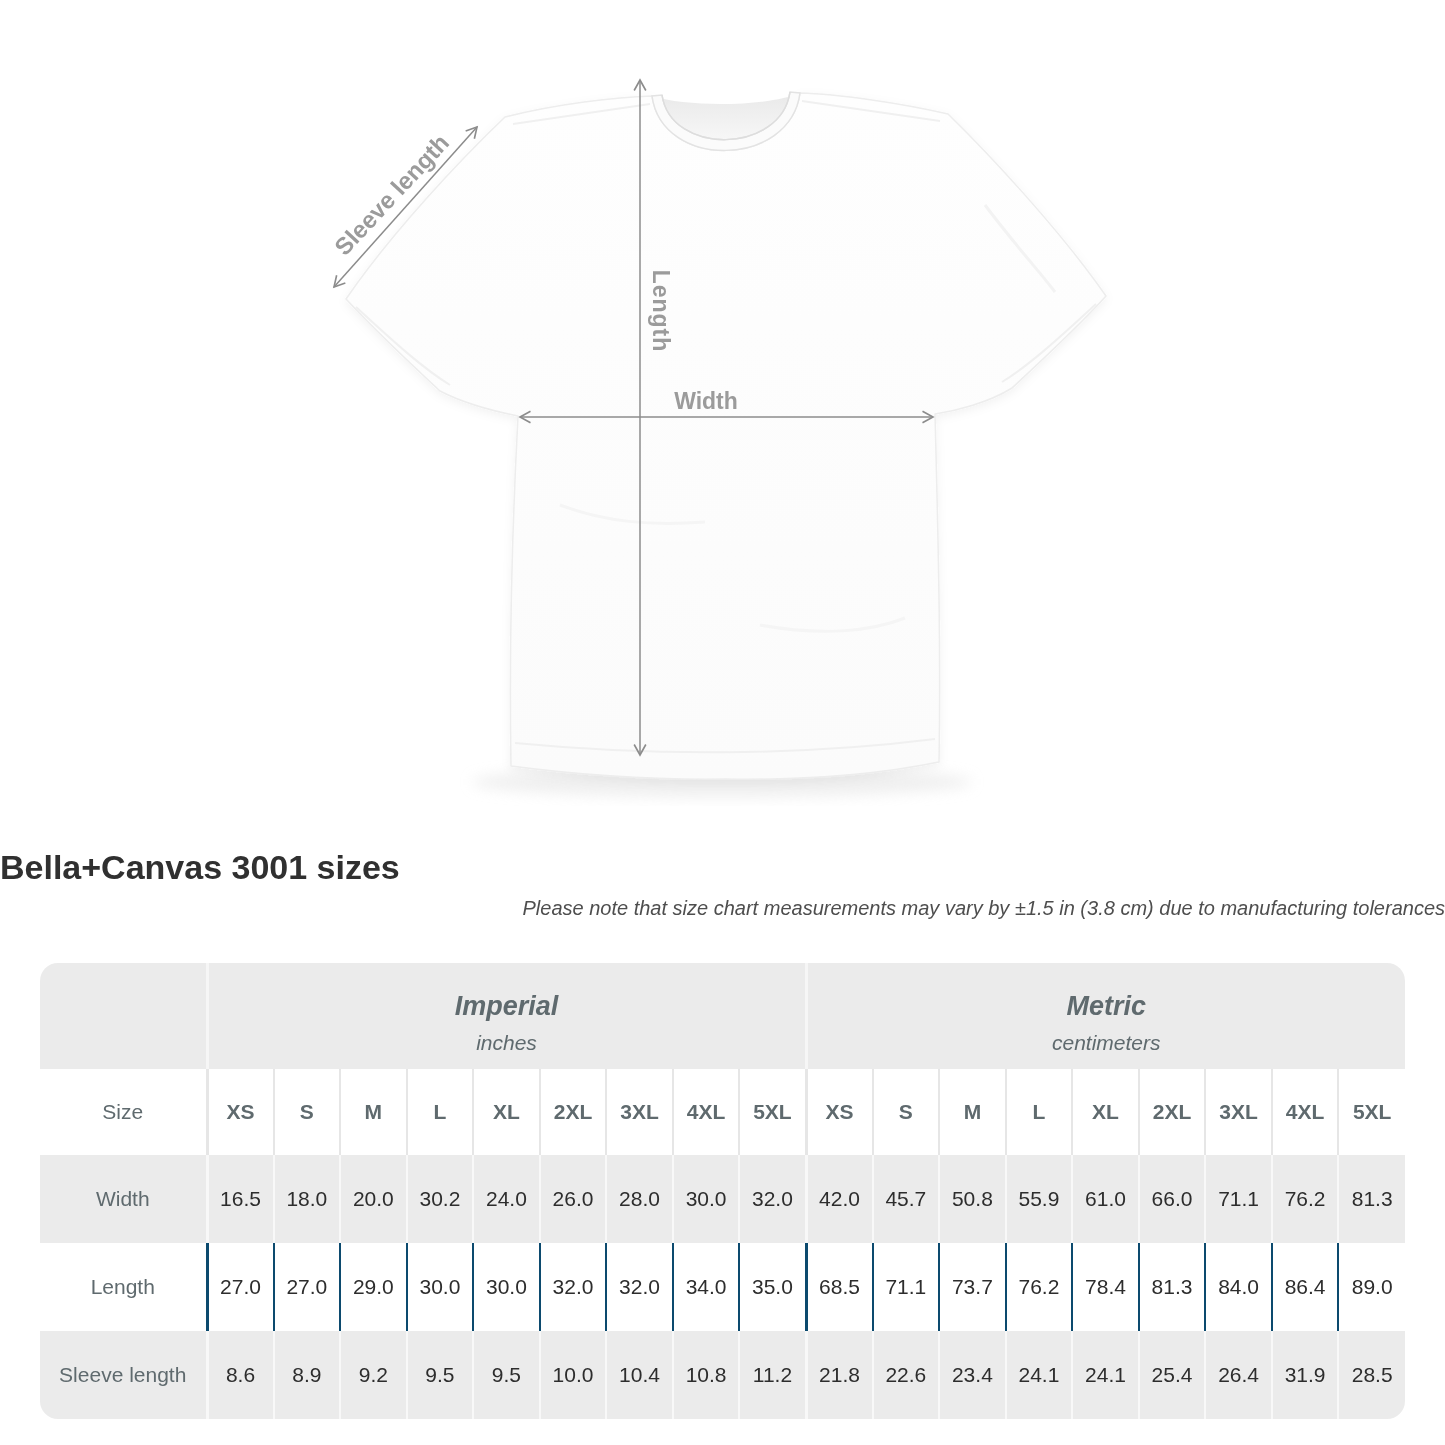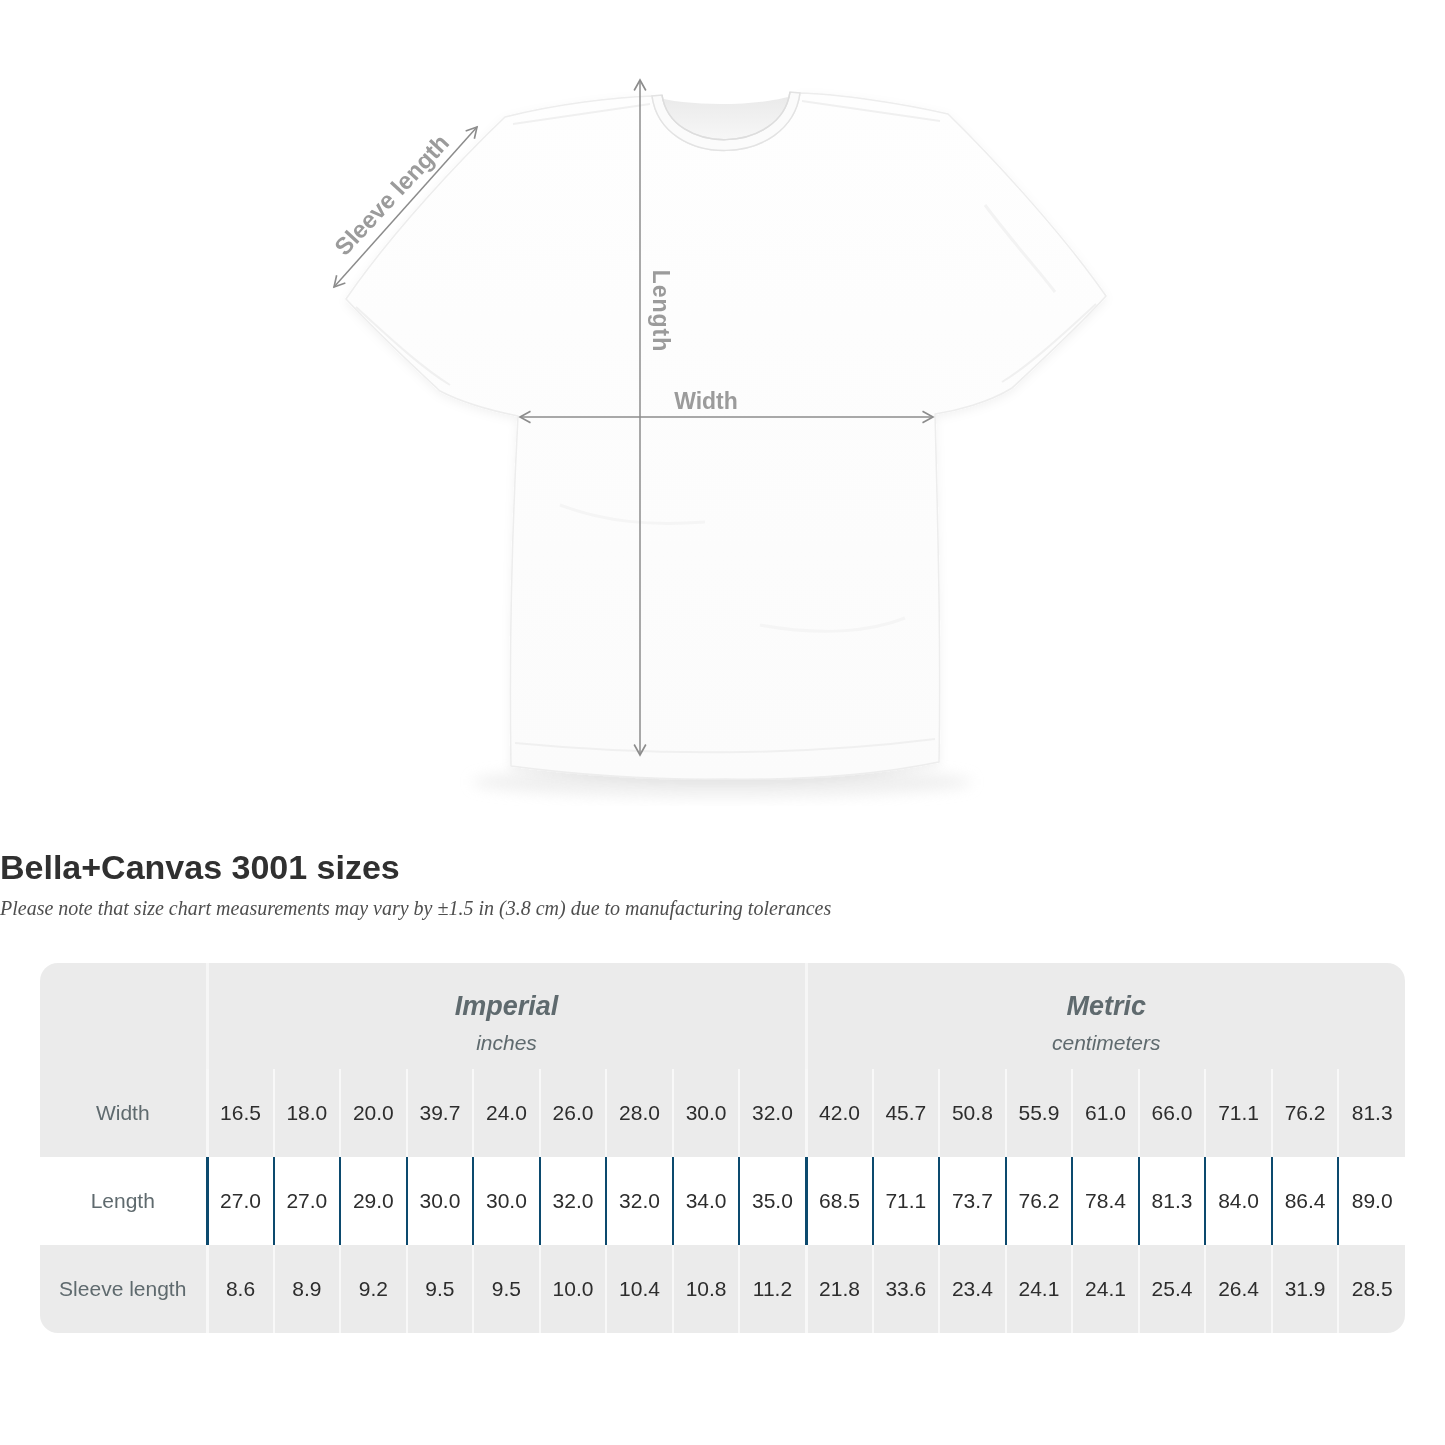--- a/index.html
+++ b/index.html
@@ -18,22 +18,22 @@
   
   .diagram-svg{position:absolute;left:0;top:0;width:1445px;height:835px;display:block;}
   .lbl{position:absolute;font-weight:bold;color:var(--label-gray);white-space:nowrap;}
   .lbl-sleeve{left:392px;top:195px;font-size:24px;transform:translate(-50%,-50%) rotate(-47deg);}
   .lbl-length{left:660px;top:311px;font-size:23px;transform:translate(-50%,-50%) rotate(90deg);letter-spacing:1px;}
   .lbl-width{left:706px;top:401px;font-size:23px;transform:translate(-50%,-50%);}
 
   
   .page-title{position:absolute;left:0;top:848px;width:100%;
     font-size:34px;font-weight:bold;color:var(--title);}
-  .page-subtitle{position:absolute;left:0;top:897px;width:100%;text-align:left;
-    font-size:20px;font-style:italic;color:var(--subtitle);font-family:Liberation Serif, serif;}
+  .page-subtitle{position:absolute;left:0;top:897px;width:100%;text-align:right;
+    font-size:20px;font-style:italic;color:var(--subtitle);}
 
   
   .size-table{position:absolute;left:40px;top:963px;width:1365px;border-radius:18px;overflow:hidden;background:#fff;}
   .size-table table{border-collapse:collapse;table-layout:fixed;width:1365px;}
   .size-table th,.size-table td{padding:0;text-align:center;vertical-align:middle;font-weight:normal;}
 
   tr.unit-row{height:106px;}
   tr.unit-row .corner,tr.unit-row .unit-cell{background:var(--band);}
   tr.unit-row .unit-cell{border-left:3px solid #f6f6f6;}
   .unit-title{font-size:27px;font-weight:bold;font-style:italic;color:var(--header-text);line-height:1.15;padding-top:14px;}
@@ -150,29 +150,51 @@
           <td class="corner"></td>
           <th class="unit-cell" colspan="9">
             <div class="unit-title">Imperial</div>
             <div class="unit-sub">inches</div>
           </th>
           <th class="unit-cell" colspan="9">
             <div class="unit-title">Metric</div>
             <div class="unit-sub">centimeters</div>
           </th>
         </tr>
+        <tr class="size-row">
+          <th class="rowlabel">Size</th>
+
+        <th class="size-col group-start">XS</th>
+            <th class="size-col">S</th>
+            <th class="size-col">M</th>
+            <th class="size-col">L</th>
+            <th class="size-col">XL</th>
+            <th class="size-col">2XL</th>
+            <th class="size-col">3XL</th>
+            <th class="size-col">4XL</th>
+            <th class="size-col">5XL</th>
+            <th class="size-col group-start">XS</th>
+            <th class="size-col">S</th>
+            <th class="size-col">M</th>
+            <th class="size-col">L</th>
+            <th class="size-col">XL</th>
+            <th class="size-col">2XL</th>
+            <th class="size-col">3XL</th>
+            <th class="size-col">4XL</th>
+            <th class="size-col">5XL</th>
+          </tr>
       </thead>
       <tbody>
 
       <tr class="row-dark">
             <th class="rowlabel">Width</th>
             <td class="group-start">16.5</td>
             <td>18.0</td>
             <td>20.0</td>
-            <td>39.7</td>
+            <td>30.2</td>
             <td>24.0</td>
             <td>26.0</td>
             <td>28.0</td>
             <td>30.0</td>
             <td>32.0</td>
             <td class="group-start">42.0</td>
             <td>45.7</td>
             <td>50.8</td>
             <td>55.9</td>
             <td>61.0</td>
@@ -207,21 +229,21 @@
             <td class="group-start">8.6</td>
             <td>8.9</td>
             <td>9.2</td>
             <td>9.5</td>
             <td>9.5</td>
             <td>10.0</td>
             <td>10.4</td>
             <td>10.8</td>
             <td>11.2</td>
             <td class="group-start">21.8</td>
-            <td>33.6</td>
+            <td>22.6</td>
             <td>23.4</td>
             <td>24.1</td>
             <td>24.1</td>
             <td>25.4</td>
             <td>26.4</td>
             <td>31.9</td>
             <td>28.5</td>
           </tr>
         </tbody>
     </table>

